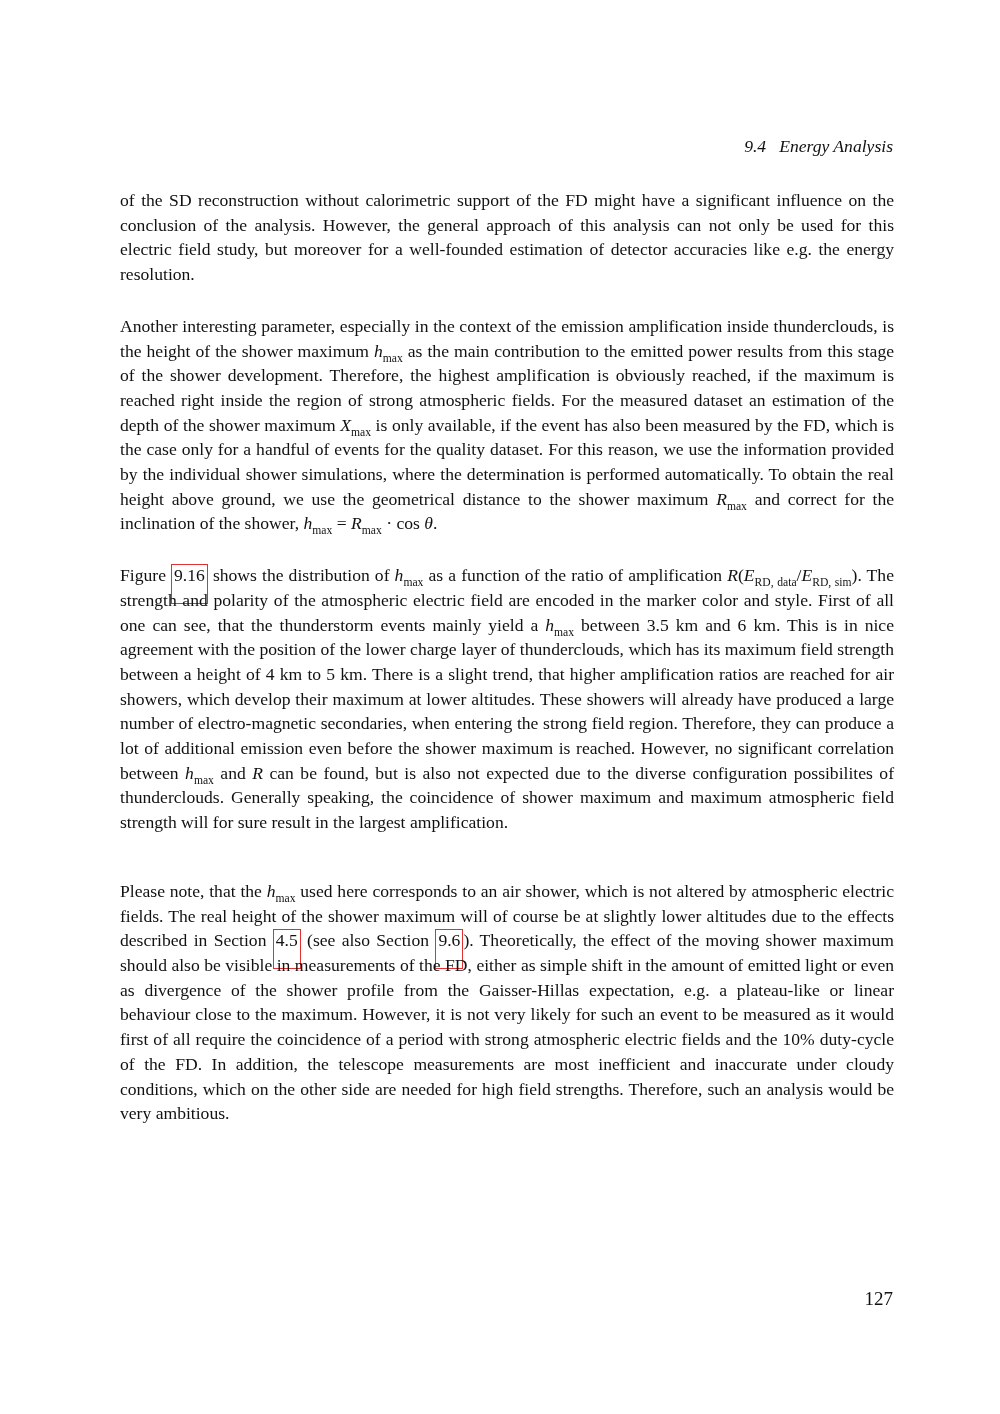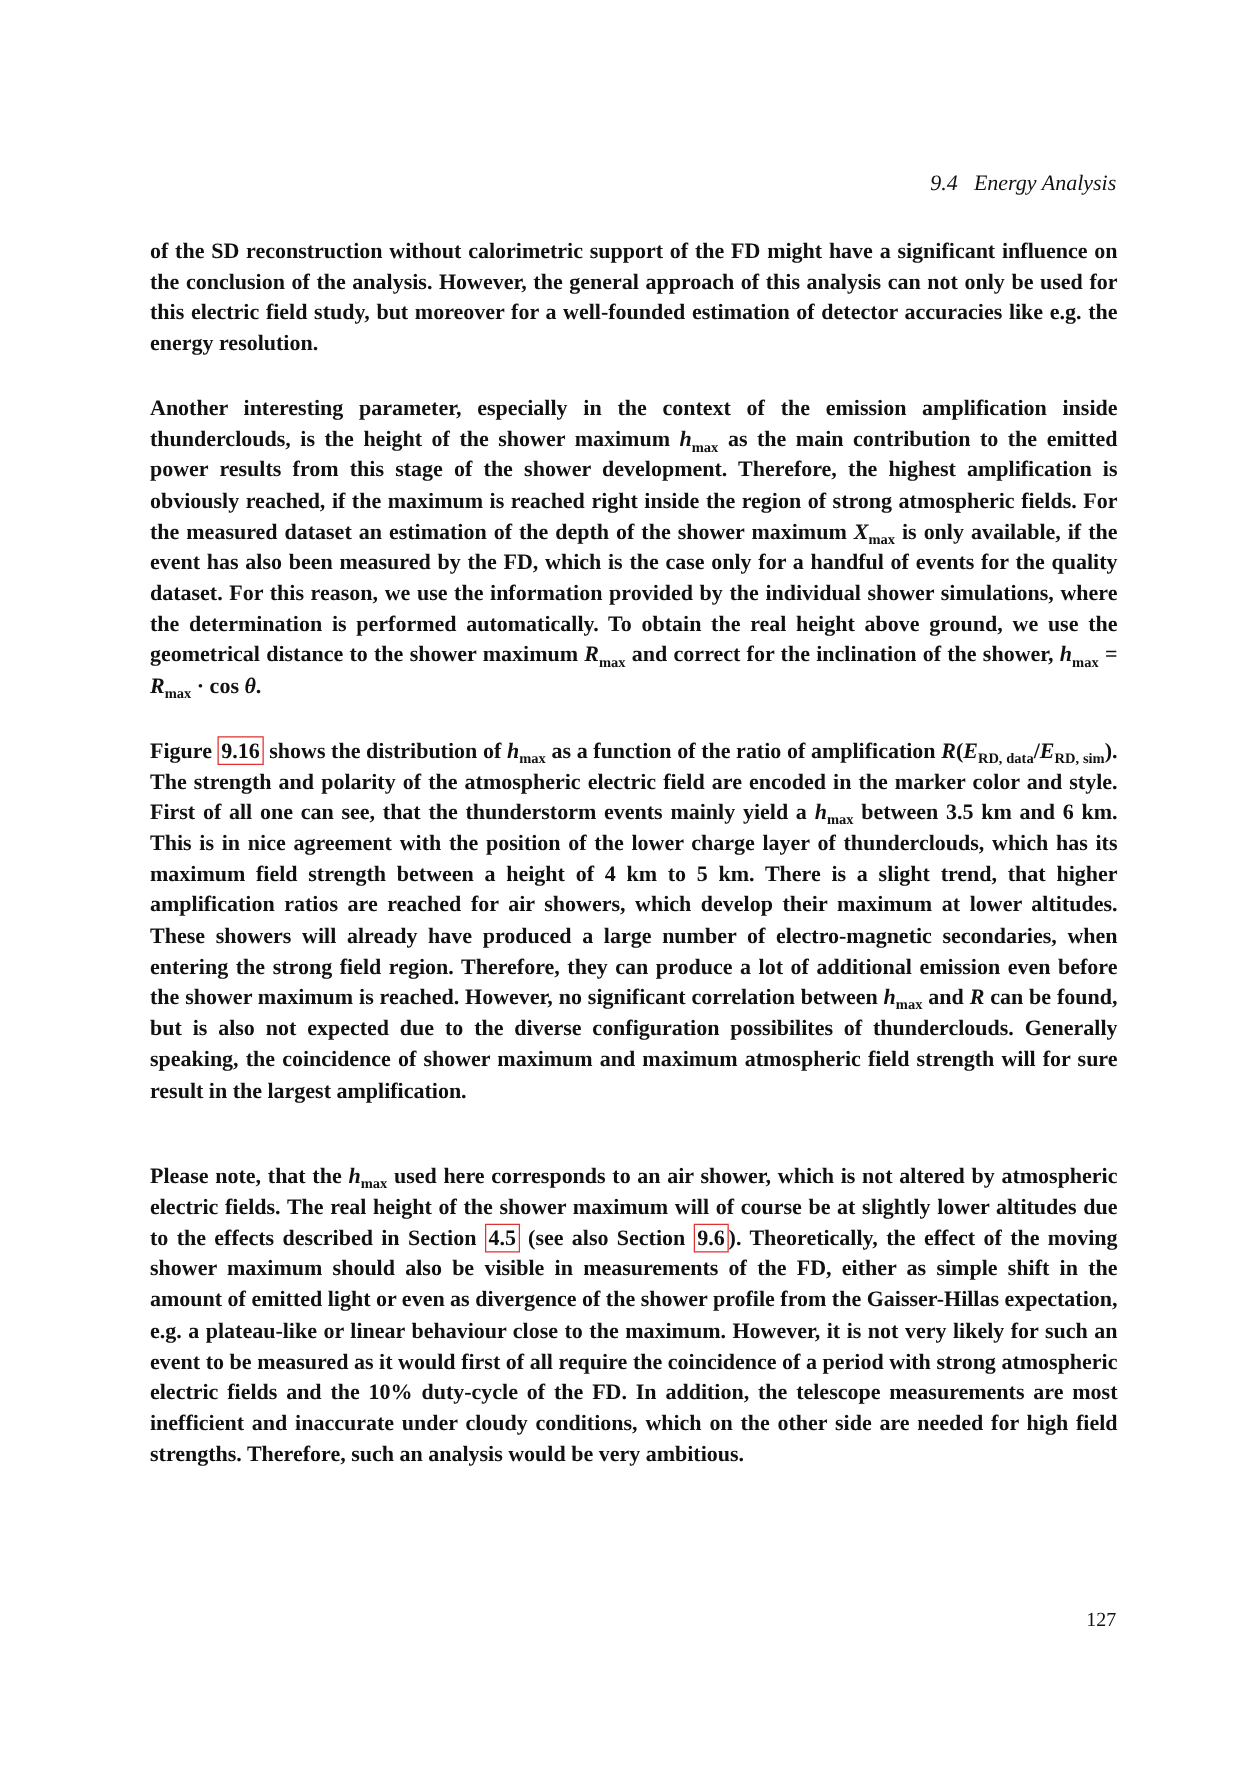--- a/index.html
+++ b/index.html
@@ -27,43 +27,43 @@
   .running-header .sec-title { margin-left: 13px; }
   .content {
     position: absolute;
     top: 188px;
     left: 120px;
     width: 774px;
     font-size: 17.6px;
     line-height: 24.7px;
     text-align: justify;
   }
-  .para { margin: 0 0 27px 0; font-weight: bold; }
+  .para { margin: 0 0 27px 0; }
   .para:last-child { margin-bottom: 0; margin-top: 44px; }
   .mv {
     font-style: italic;
     font-family: "Liberation Serif", "DejaVu Serif", serif;
   }
   sub.ms {
     font-size: 66%;
     line-height: 0;
     vertical-align: sub;
   }
   .ref {
     color: inherit;
     text-decoration: none;
     border: 1px solid var(--ref-border, #e0302f);
-    padding: 0 2px 1px 2px;
+    padding: 0 2px 18px 2px;
     cursor: pointer;
   }
   .page-number {
     position: absolute;
     top: 1288px;
     right: 107px;
-    font-size: 16px;
+    font-size: 19px;
     text-align: center;
   }
 </style>
 </head>
 <body>
 
 <div class="sheet">
 
   <div class="running-header">
     <span class="sec-number">9.4</span><span class="sec-title">Energy Analysis</span>

